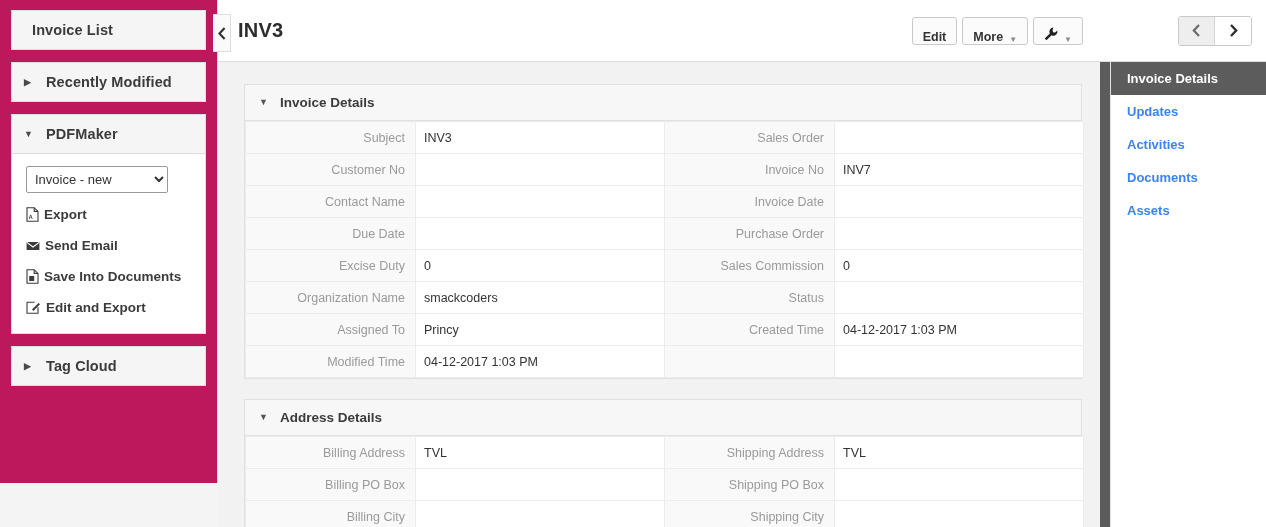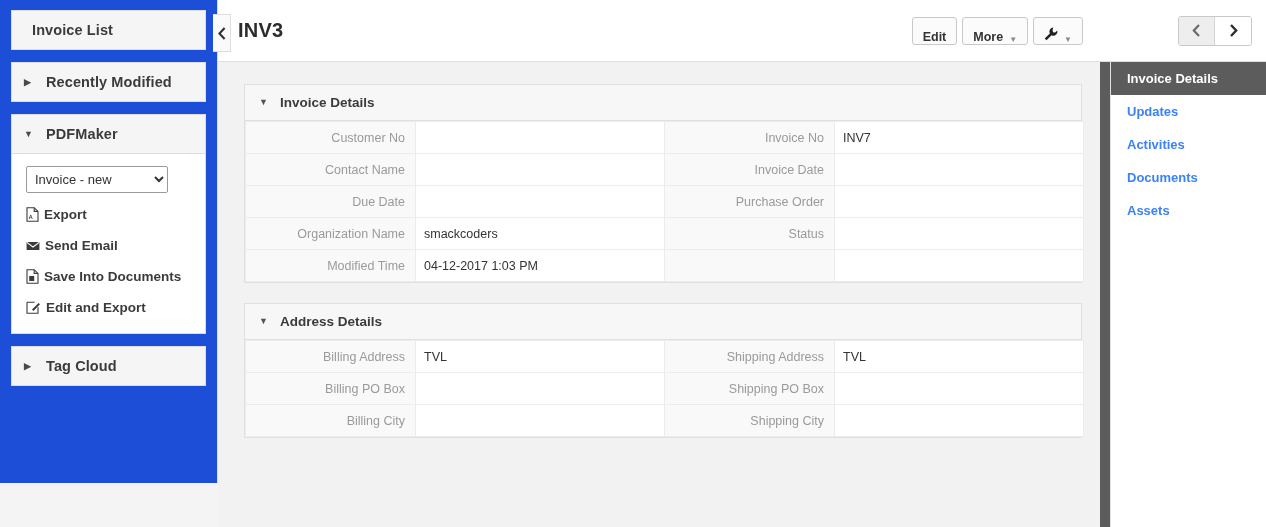--- a/index.html
+++ b/index.html
@@ -14,21 +14,21 @@
     position: relative;
     width: 1266px; height: 527px;
     display: flex;
     background: #f4f4f4;
   }
 
   
   .left-sidebar {
     width: 218px;
     flex: 0 0 218px;
-    background: #1d4ed8;
+    background: #be185d;
     border-right: 1px solid #dcdcdc;
     padding: 10px 11px 0 11px;
     height: 483px;
     overflow: hidden;
   }
   .panel {
     background: #fafafa;
     border: 1px solid #dddddd;
     margin-bottom: 12px;
   }
@@ -390,42 +390,60 @@
     <div class="content">
 
       <div class="block">
         <div class="block-head">
           <span class="caret">▼</span>
           <span>Invoice Details</span>
         </div>
         <table class="detail">
           <tbody>
             <tr>
+              <td class="lbl">Subject</td>
+              <td class="val">INV3</td>
+              <td class="lbl r2">Sales Order</td>
+              <td class="val r2"></td>
+            </tr>
+            <tr>
               <td class="lbl">Customer No</td>
               <td class="val"></td>
               <td class="lbl r2">Invoice No</td>
               <td class="val r2">INV7</td>
             </tr>
             <tr>
               <td class="lbl">Contact Name</td>
               <td class="val"></td>
               <td class="lbl r2">Invoice Date</td>
               <td class="val r2"></td>
             </tr>
             <tr>
               <td class="lbl">Due Date</td>
               <td class="val"></td>
               <td class="lbl r2">Purchase Order</td>
               <td class="val r2"></td>
             </tr>
             <tr>
+              <td class="lbl">Excise Duty</td>
+              <td class="val">0</td>
+              <td class="lbl r2">Sales Commission</td>
+              <td class="val r2">0</td>
+            </tr>
+            <tr>
               <td class="lbl">Organization Name</td>
               <td class="val">smackcoders</td>
               <td class="lbl r2">Status</td>
               <td class="val r2"></td>
+            </tr>
+            <tr>
+              <td class="lbl">Assigned To</td>
+              <td class="val">Princy</td>
+              <td class="lbl r2">Created Time</td>
+              <td class="val r2">04-12-2017 1:03 PM</td>
             </tr>
             <tr>
               <td class="lbl">Modified Time</td>
               <td class="val">04-12-2017 1:03 PM</td>
               <td class="lbl r2"></td>
               <td class="val r2"></td>
             </tr>
           </tbody>
         </table>
       </div>

